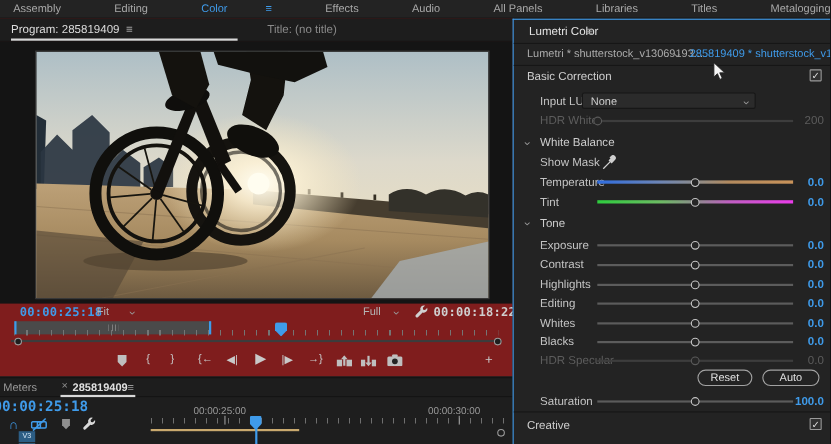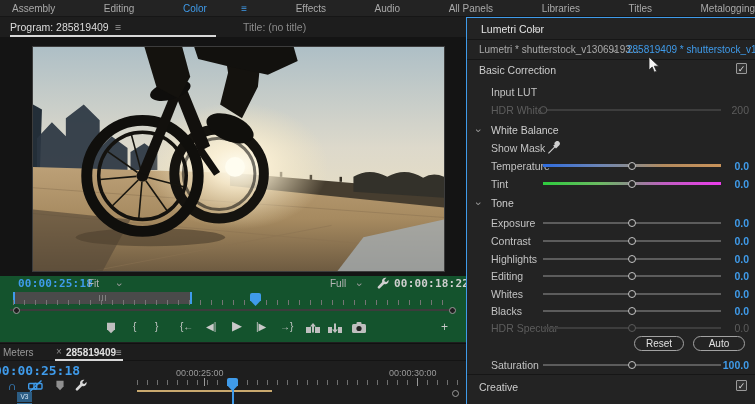--- a/index.html
+++ b/index.html
@@ -12,21 +12,21 @@
   .mono{font-family:"DejaVu Sans Mono",monospace;}
 
   
   .menubar{position:absolute;left:0;top:0;width:755px;height:17px;background:#232323;
     border-bottom:1px solid #161616;display:flex;align-items:center;padding-left:12px;gap:22px;justify-content:space-between;}
   .menubar .mitem{font-size:10px;color:#a9a9a9;white-space:nowrap;}
   .menubar .mitem.active{color:var(--accent);}
   .menubar .mmenu{color:var(--accent);font-size:10px;margin-left:-14px;}
 
   
-  .pm{position:absolute;left:0;top:17px;width:466px;height:325px;background:#14532d;}
+  .pm{position:absolute;left:0;top:17px;width:466px;height:325px;background:#7f1d1d;}
   .tabstrip{position:absolute;left:0;top:0;width:100%;height:21px;background:#1d1d1d;border-bottom:1px solid #141414;}
   .ptab{position:absolute;top:4px;font-size:10.5px;color:#dcdcdc;white-space:nowrap;}
   .ptab .hm{color:#9a9a9a;margin-left:6px;}
   .ptab-underline{position:absolute;left:10px;top:18px;width:206px;height:2px;background:#d8d8d8;}
   .ttab{position:absolute;left:243px;top:4px;font-size:10.5px;color:#8a8a8a;white-space:nowrap;}
   .pm-video-area{position:absolute;left:0;top:21px;width:466px;height:238px;background:#141414;}
   .video-frame{position:absolute;left:32px;top:8px;width:413px;height:226px;border:1px solid #3c3c3c;display:block;}
 
   .pm-controls{position:absolute;left:0;top:259px;width:466px;height:15px;}
   .tc{position:absolute;font-size:11px;font-weight:bold;color:var(--accent);letter-spacing:.2px;}
@@ -310,20 +310,24 @@
     </div>
     <div class="lu-div" style="top:41px;"></div>
 
     <span class="sec-label" style="top:46px;">Basic Correction</span>
     <div class="cbx" style="top:45px;">
         <span>✓</span>
       </div>
 
     <div class="srow" style="top:68px;">
       <span class="slabel">Input LUT</span>
+      <div class="lutbox">
+        <span class="val">None</span>
+        <span class="chev">›</span>
+      </div>
     </div>
 
     <div class="srow" style="top:86px;">
       <span class="slabel off">HDR White</span>
       <div class="track off">
           <div class="knob left"></div>
         </div>
       <span class="sval off">200</span>
     </div>
 

